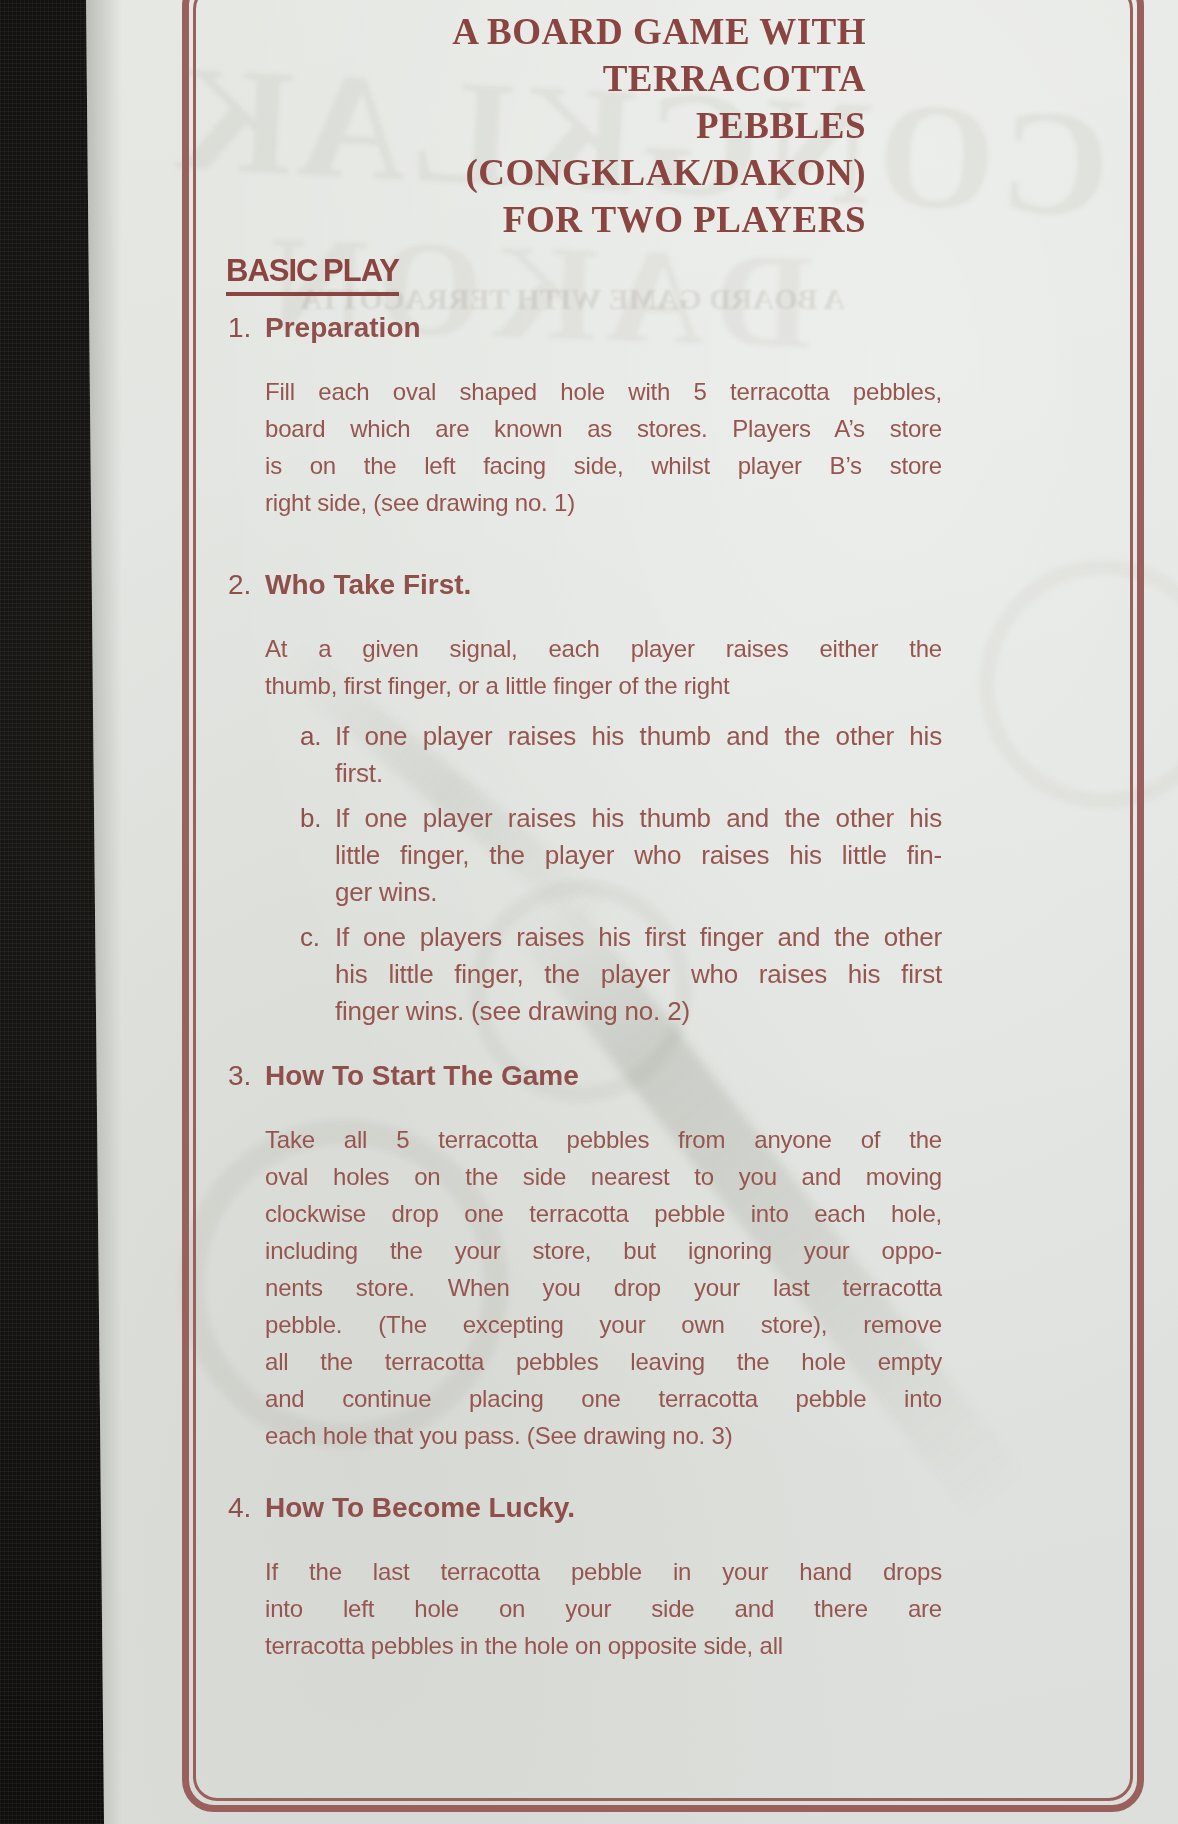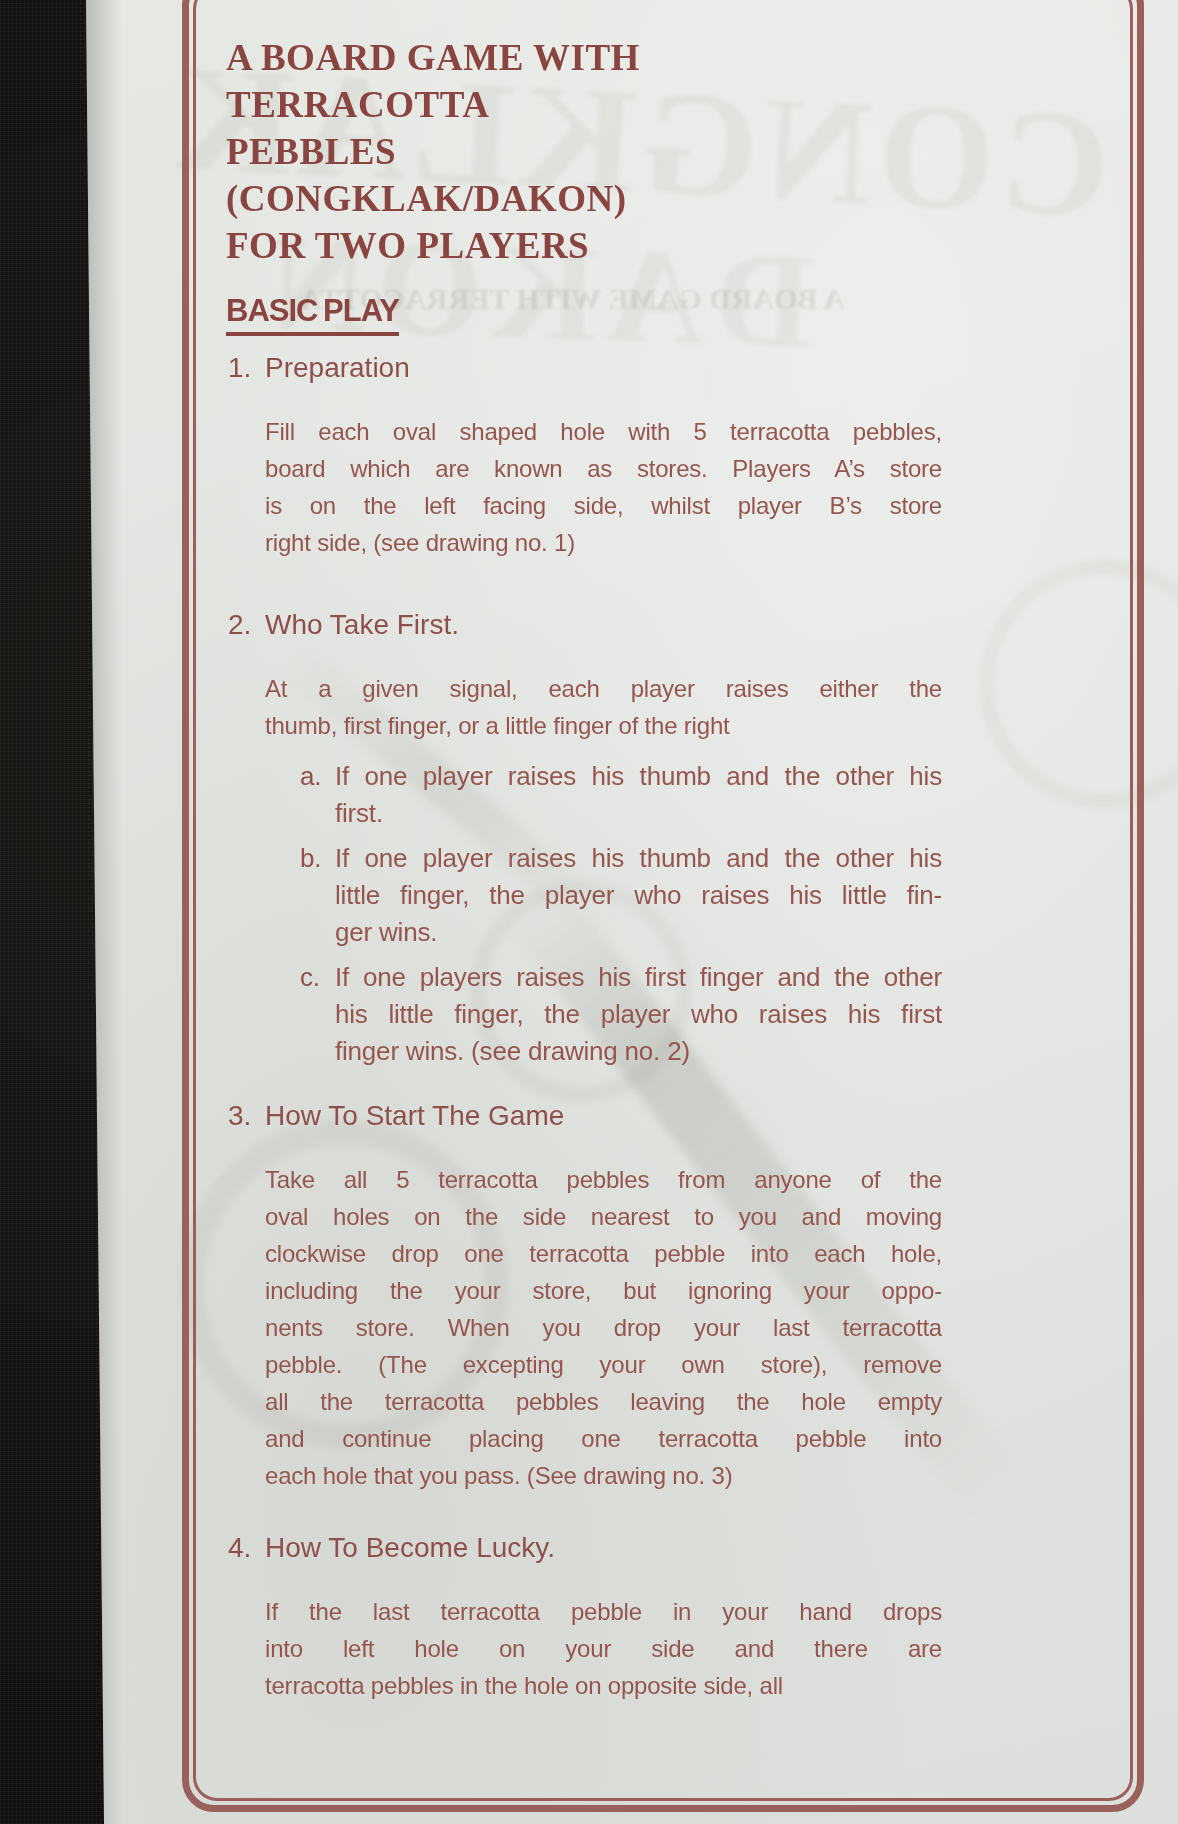--- a/index.html
+++ b/index.html
@@ -54,33 +54,33 @@
   .smudge-2{left:300px;top:640px;width:420px;height:40px;
     transform:rotate(40deg);transform-origin:top left;
     background:linear-gradient(90deg, transparent, rgba(95,100,80,0.10), transparent);}
   .ring{position:absolute;border-radius:50%;pointer-events:none;filter:blur(3px);}
   .ring-1{left:180px;top:1120px;width:280px;height:280px;border:24px solid rgba(110,105,85,0.07);}
   .ring-2{left:470px;top:880px;width:190px;height:190px;border:16px solid rgba(110,105,85,0.06);}
   .ring-3{left:980px;top:560px;width:220px;height:220px;border:14px solid rgba(110,105,85,0.05);}
 
   
   .content{position:absolute;left:226px;top:8px;width:716px;color:#96564f;}
-  .title{width:640px;margin-top:26px;text-align:left;
+  .title{width:640px;text-align:right;
     font-family:"Liberation Serif",serif;font-weight:bold;
     font-size:37px;line-height:47px;letter-spacing:0.5px;color:#8a4540;}
-  .basic-play{display:inline-block;margin-top:24px;
+  .basic-play{display:inline-block;margin-top:10px;
     font-size:31px;font-weight:bold;letter-spacing:-1px;word-spacing:-2px;
     color:#8a4540;border-bottom:4px solid #8a4540;padding-bottom:3px;}
   .section{position:relative;padding-left:39px;}
   .sec-1{margin-top:16px;}
   .sec-2{margin-top:48px;}
   .sec-3{margin-top:30px;}
   .sec-4{margin-top:38px;}
   .num{position:absolute;left:2px;top:0;font-size:28px;color:#8f4f4a;}
-  .sec-heading{font-size:28px;color:#8f4f4a;}
+  .sec-heading{font-size:28px;color:#8f4f4a;font-weight:bold;}
   .para{margin-top:29px;font-size:24px;line-height:37px;letter-spacing:-0.2px;}
   .jlines > div{text-align:justify;text-align-last:justify;white-space:nowrap;}
   .jlines > div:last-child{text-align-last:left;}
   .items{margin-top:14px;}
   .item{position:relative;padding-left:109px;margin-top:8px;
     font-size:26px;line-height:37px;letter-spacing:-0.2px;}
   .marker{position:absolute;left:74px;top:0;color:#8f4f4a;}
 </style>
 </head>
 <body>

